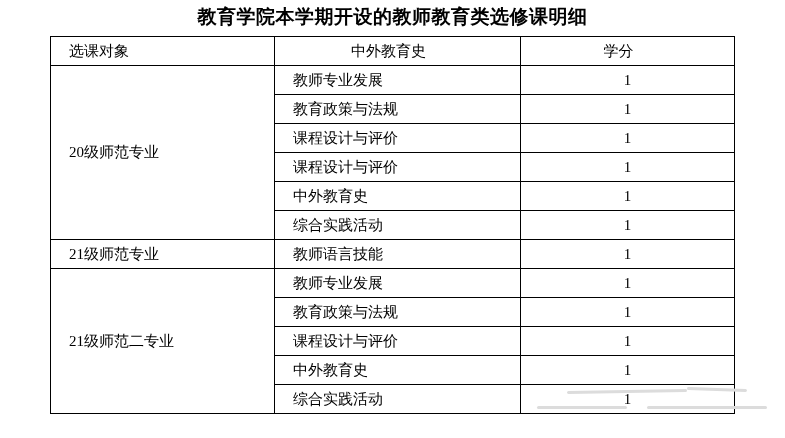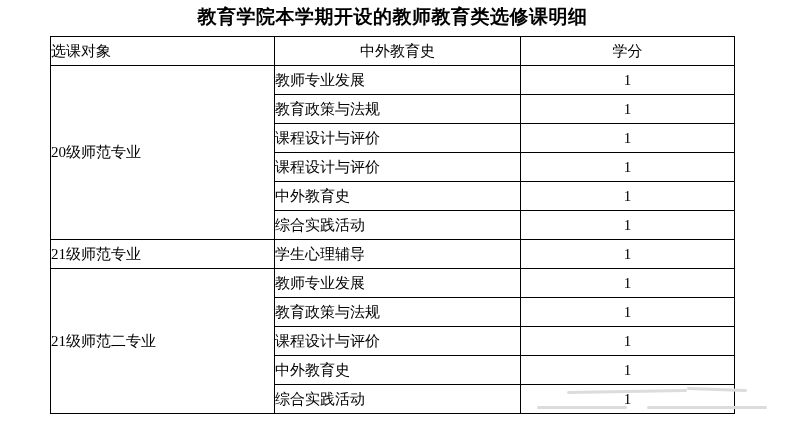--- a/index.html
+++ b/index.html
@@ -33,21 +33,21 @@
   table.course-table {
     border-collapse: collapse;
     margin: 0 auto;
     width: 684px;
     table-layout: fixed;
   }
   table.course-table td {
     border: 1px solid #000000;
     font-size: 15px;
     height: 28px;
-    padding: 0 0;
+    padding: 0 18px;
     vertical-align: middle;
     line-height: 1.1;
   }
   .col-target { width: 224px; }
   .col-course { width: 246px; }
   .col-credit { width: 214px; }
 
   .head-cell {
     text-align: left;
     padding-left: 8px;
@@ -129,21 +129,21 @@
         <td class="course-cell">中外教育史</td>
         <td class="credit-cell">1</td>
       </tr>
       <tr>
         <td class="course-cell">综合实践活动</td>
         <td class="credit-cell">1</td>
       </tr>
 
       <tr>
         <td class="target-cell" rowspan="1">21级师范专业</td>
-        <td class="course-cell">学生心理辅导</td>
+        <td class="course-cell">教师语言技能</td>
         <td class="credit-cell">1</td>
       </tr>
 
       <tr>
         <td class="target-cell" rowspan="5">21级师范二专业</td>
         <td class="course-cell">教师专业发展</td>
         <td class="credit-cell">1</td>
       </tr>
       <tr>
         <td class="course-cell">教育政策与法规</td>

